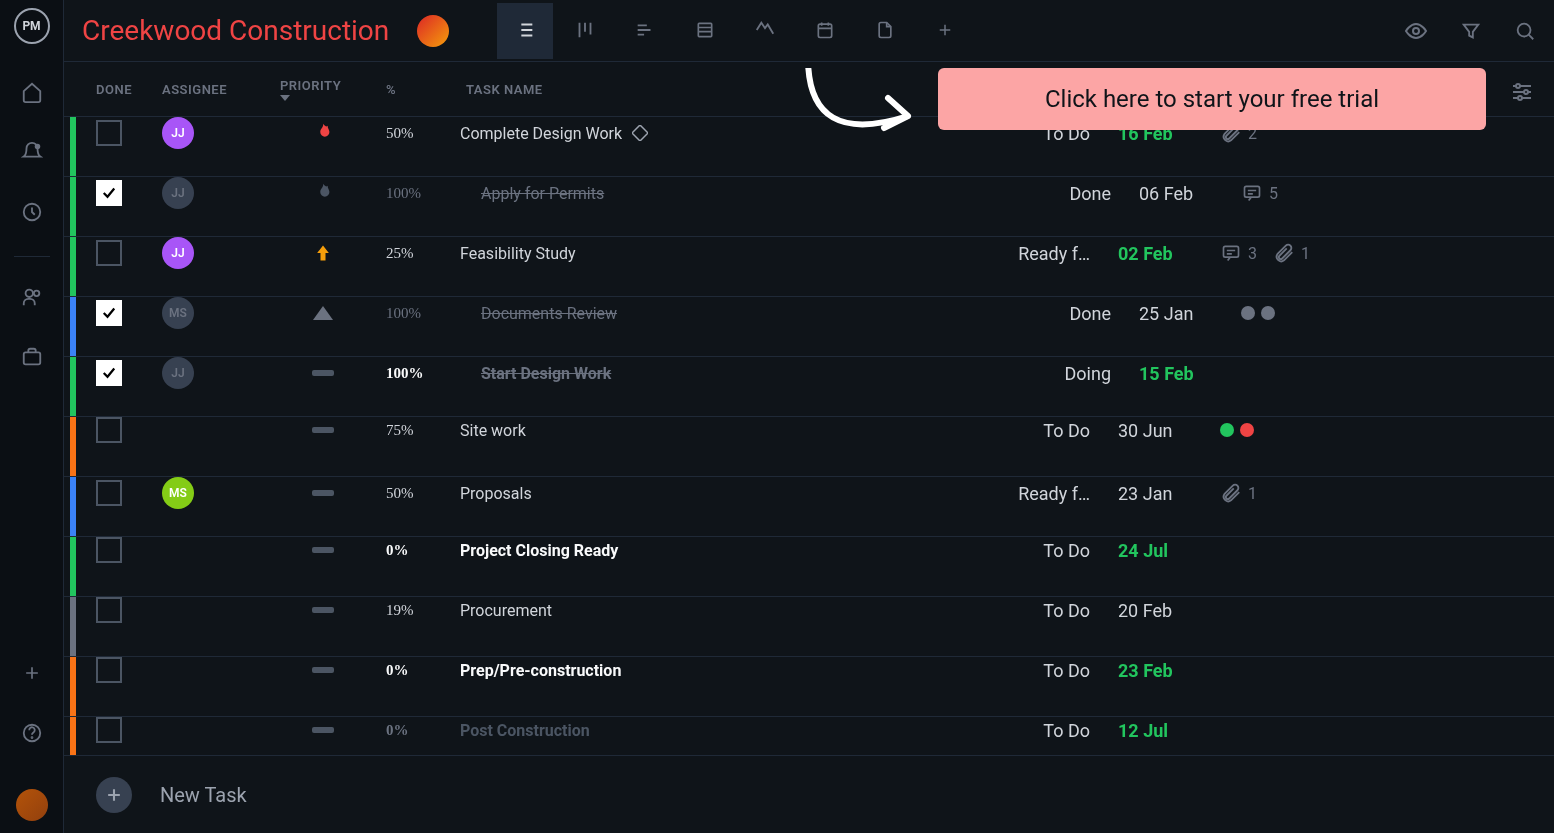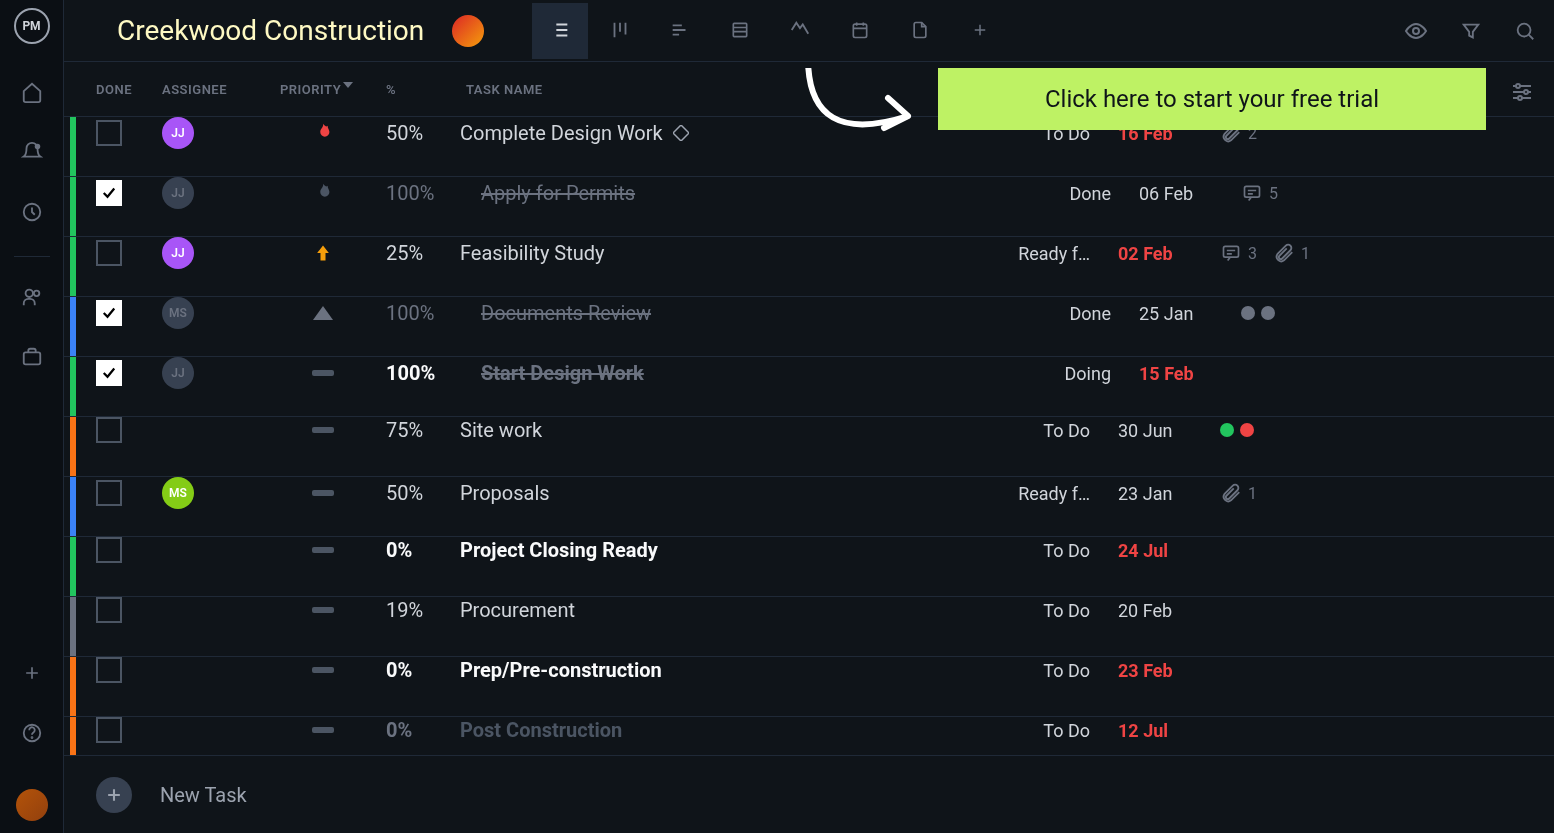--- a/index.html
+++ b/index.html
@@ -56,22 +56,21 @@
   height:62px;
   border-bottom:1px solid #1f2937;
   display:flex;
   align-items:center;
   padding:0 18px;
   gap:20px;
 }
 .project-title {
   font-size:28px;
   font-weight:400;
-  color:#fef9c3;
-  margin-left:35px;
+  color:#ef4444;
 }
 .header-avatar {
   width:32px; height:32px; border-radius:50%;
   background:linear-gradient(135deg,#dc2626,#f59e0b);
   margin-left:8px;
 }
 .view-tabs {
   display:flex; gap:4px; margin-left:28px;
 }
 .view-tab {
@@ -86,27 +85,28 @@
   margin-left:auto; display:flex; gap:32px; align-items:center;
   color:#6b7280;
 }
 .header-icon { cursor:pointer; display:flex; }
 
 
 .cta-banner {
   position:absolute;
   top:68px; right:68px;
   width:548px; height:62px;
-  background:#bef264;
+  background:#fca5a5;
   color:#0f1419;
   display:flex; align-items:center; justify-content:center;
   font-size:24px;
   font-weight:400;
   z-index:100;
   cursor:pointer;
+  border-radius:6px;
 }
 .cta-arrow {
   position:absolute;
   top:0; left:-160px;
   width:160px; height:120px;
   pointer-events:none;
 }
 
 
 .settings-icon {
@@ -122,21 +122,21 @@
   align-items:center;
   height:54px;
   padding-left:32px;
   font-size:13px;
   font-weight:600;
   color:#6b7280;
   letter-spacing:0.5px;
 }
 .col-done { width:66px; }
 .col-assignee { width:118px; }
-.col-priority { width:106px; display:flex; align-items:flex-start; gap:2px; }
+.col-priority { width:106px; display:flex; flex-direction:column; align-items:flex-start; gap:2px; }
 .col-percent { width:74px; }
 .col-taskname { flex:1; padding-left:6px; }
 
 
 .task-list { flex:1; overflow-y:auto; }
 .task-row {
   display:flex;
   align-items:flex-start;
   height:60px;
   border-top:1px solid #1f2937;
@@ -159,38 +159,38 @@
 }
 .checkbox.checked { background:#fff; border-color:#fff; }
 .checkbox.checked svg { stroke:#000; }
 .cell-assignee { width:118px; }
 .assignee-badge {
   width:32px; height:32px; border-radius:50%;
   display:flex; align-items:center; justify-content:center;
   font-size:12px; font-weight:600;
 }
 .cell-priority { width:106px; display:flex; justify-content:center; padding-right:20px; }
-.cell-percent { width:74px; font-size:20px; color:#d1d5db; }
+.cell-percent { width:74px; font-size:15px; color:#d1d5db;font-family:Liberation Serif, serif; }
 .cell-percent.bold { font-weight:700; color:#f9fafb; }
 .cell-percent.dim { color:#6b7280; }
 .cell-taskname {
   flex:0 0 520px;
-  font-size:20px;
+  font-size:16px;
   color:#d1d5db;
   display:flex; align-items:center; gap:10px;
 }
 .cell-taskname.bold { font-weight:700; color:#f9fafb; }
 .cell-taskname.strike { text-decoration:line-through; color:#6b7280;margin-left:21px; }
 .cell-status {
   width:110px; text-align:right;
   font-size:18px; color:#d1d5db;
   white-space:nowrap; overflow:hidden; text-overflow:ellipsis;
 }
 .cell-date { width:110px; padding-left:28px; font-size:18px; color:#d1d5db; }
-.cell-date.bold { font-weight:700; color:#ef4444; }
+.cell-date.bold { font-weight:700; color:#22c55e; }
 .cell-extras { flex:1; display:flex; align-items:center; gap:16px; padding-left:20px; }
 .extra-item { display:flex; align-items:center; gap:6px; color:#6b7280; font-size:16px; }
 .tag-dots { display:flex; gap:6px; }
 .tag-dot { width:14px; height:14px; border-radius:50%; }
 
 
 .new-task-row {
   height:78px;
   border-top:1px solid #1f2937;
   display:flex; align-items:center;

